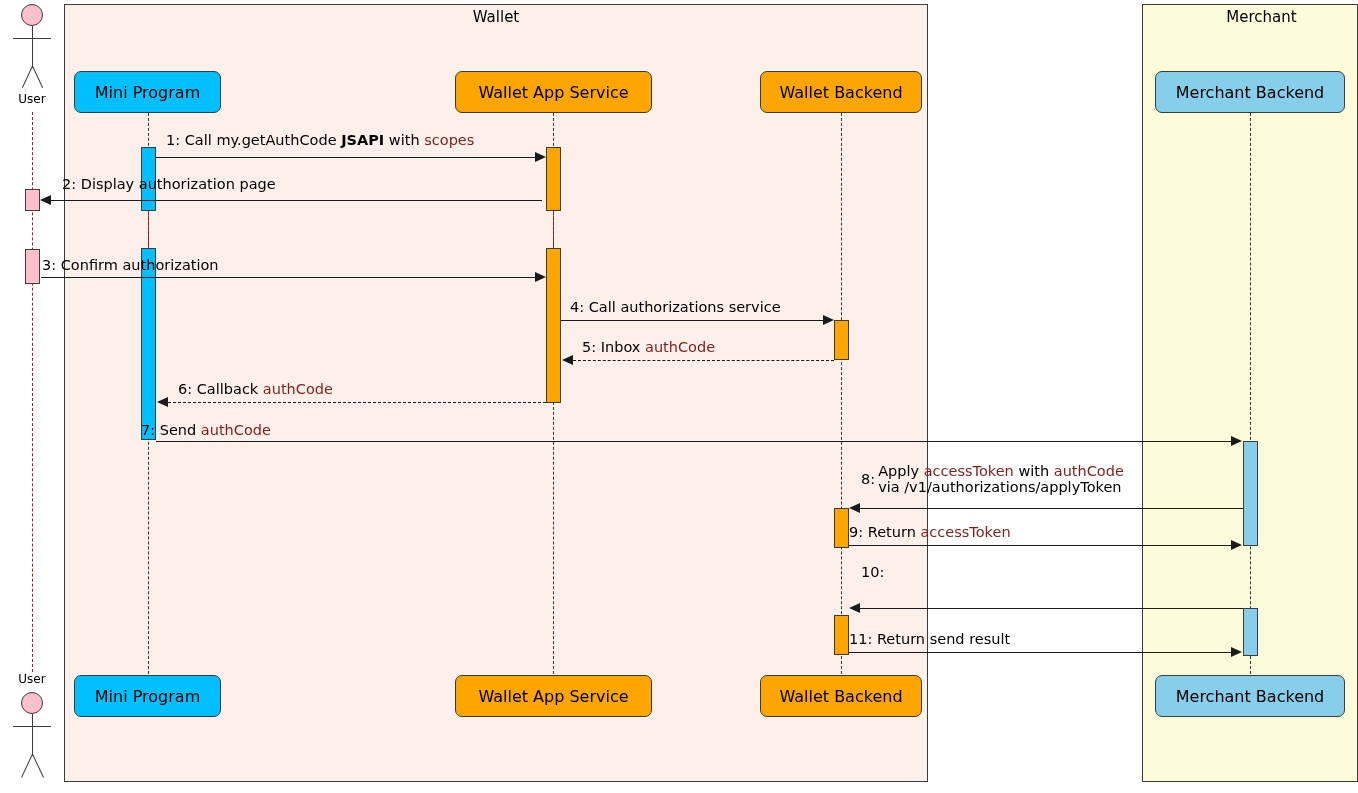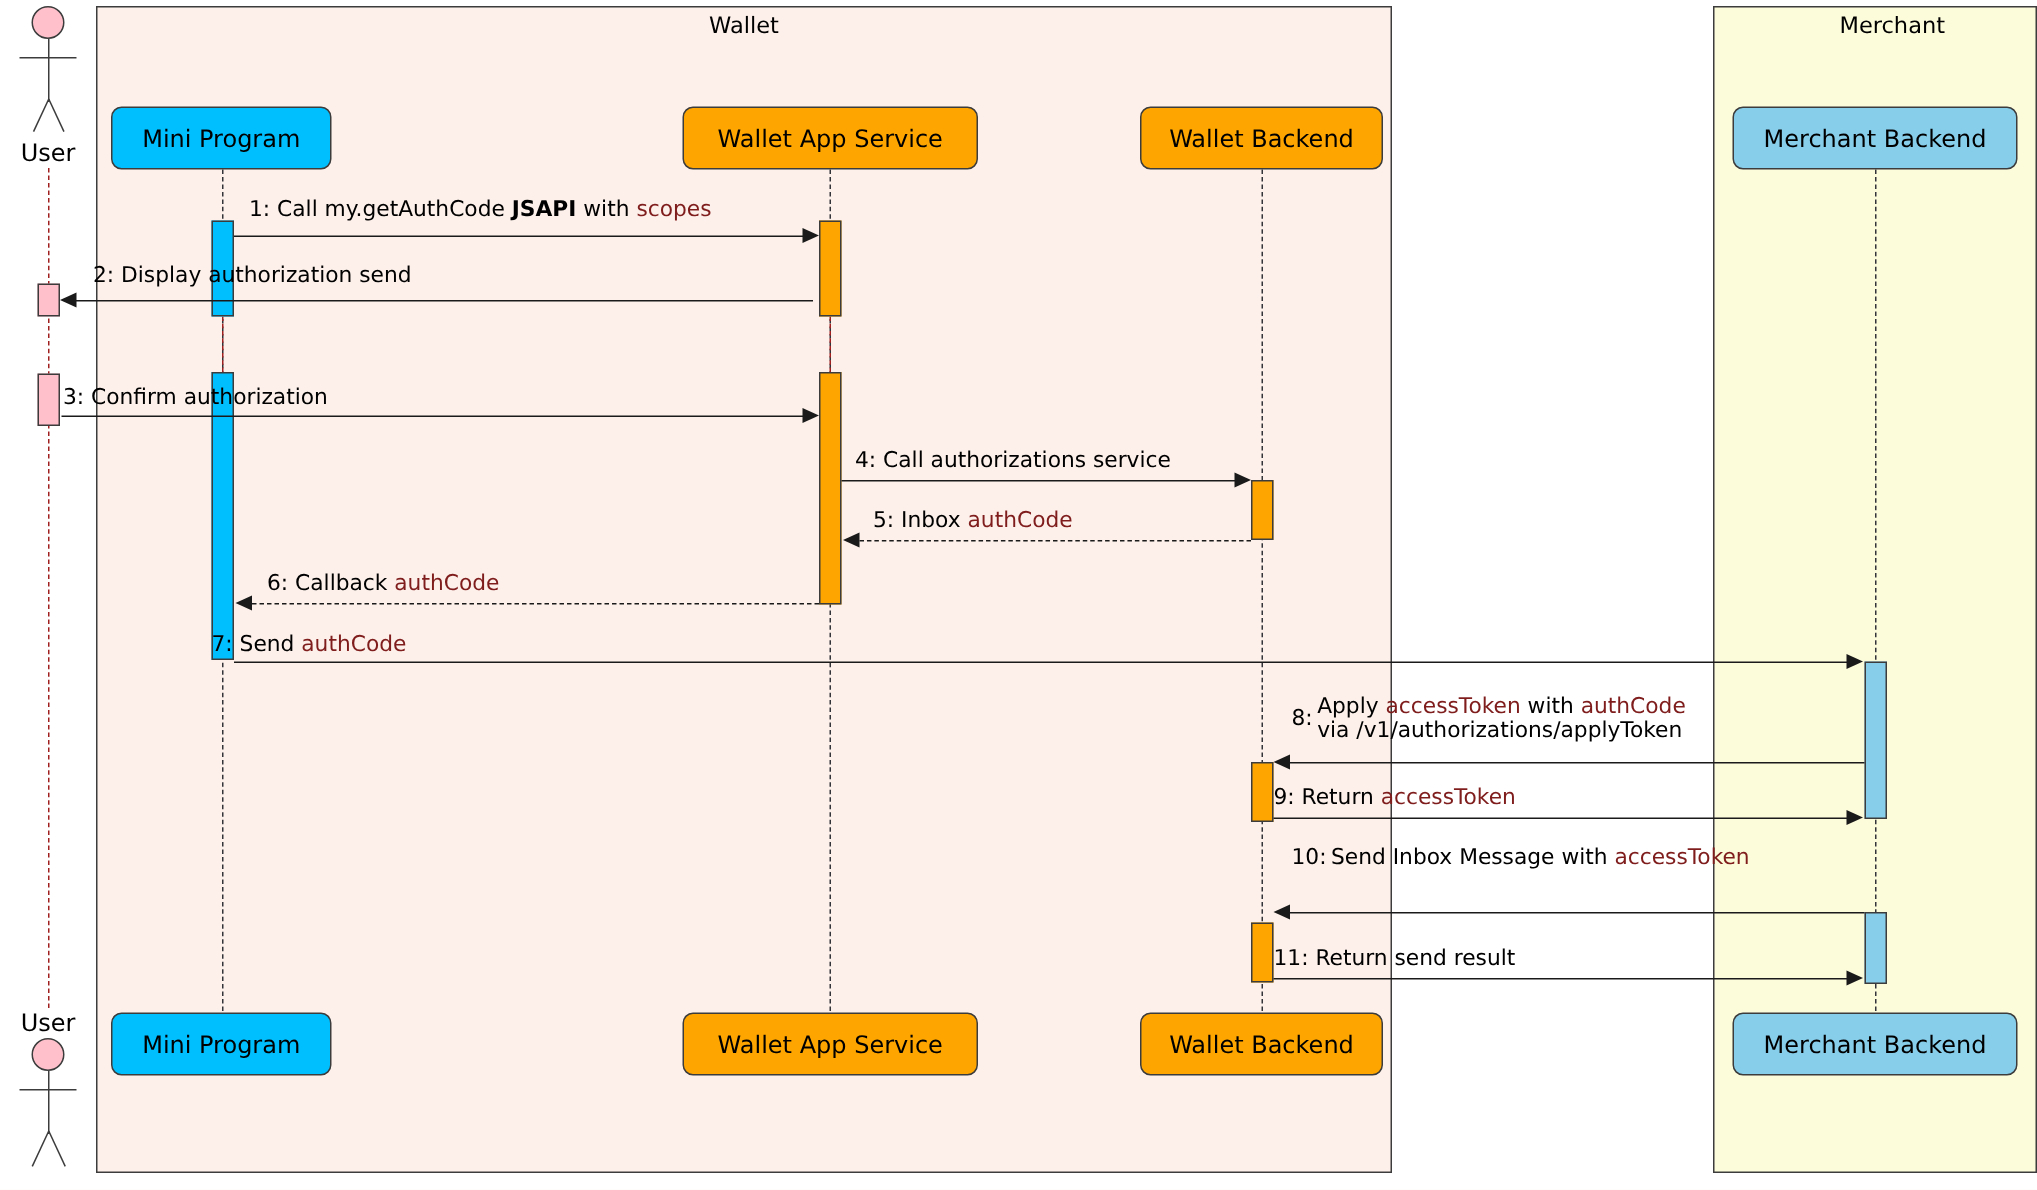--- a/index.html
+++ b/index.html
@@ -42,21 +42,21 @@
   .msg .lines{display:inline-block;line-height:16px;}
 
   
   .actor{position:absolute;}
   .actor .head{position:absolute;width:22px;height:22px;border-radius:50%;
                border:1px solid #3c3c3c;background:#ffc0cb;box-sizing:border-box;}
   .actor .body{position:absolute;width:0;border-left:1px solid #3c3c3c;}
   .actor .arms{position:absolute;height:0;border-top:1px solid #3c3c3c;}
   .actor .leg{position:absolute;width:0;border-left:1px solid #3c3c3c;
               transform-origin:top center;}
-  .actor-label{position:absolute;font-size:16px;color:#000;text-align:center;
+  .actor-label{position:absolute;font-size:12px;color:#000;text-align:center;
                white-space:nowrap;}
 </style>
 </head>
 <body>
 
 <div id="canvas">
 
   <div class="group-box" style="left:64px;top:4px;width:864px;height:778px;background:#fdf0ea;"></div>
   <div class="group-title" style="left:64px;top:8px;width:864px;">Wallet</div>
 
@@ -132,21 +132,21 @@
 
   <div class="activation" style="left:1243px;top:441px;width:15px;height:105px;background:#87ceeb;"></div>
   <div class="activation" style="left:1243px;top:608px;width:15px;height:48px;background:#87ceeb;"></div>
 
   <div class="arrow-line" style="left:156px;top:157px;width:382px;"></div>
   <div class="arrow-head right" style="left:535px;top:152px;"></div>
   <div class="msg" style="left:166px;top:132px;"><span>1: Call my.getAuthCode </span><span class="bold">JSAPI</span><span> with </span><span class="hl">scopes</span></div>
 
   <div class="arrow-line" style="left:44px;top:200px;width:498px;"></div>
   <div class="arrow-head left" style="left:40px;top:195px;"></div>
-  <div class="msg" style="left:62px;top:176px;"><span>2: Display authorization send</span></div>
+  <div class="msg" style="left:62px;top:176px;"><span>2: Display authorization page</span></div>
 
   <div class="arrow-line" style="left:41px;top:277px;width:497px;"></div>
   <div class="arrow-head right" style="left:535px;top:272px;"></div>
   <div class="msg" style="left:42px;top:257px;"><span>3: Confirm authorization</span></div>
 
   <div class="arrow-line" style="left:561px;top:320px;width:265px;"></div>
   <div class="arrow-head right" style="left:823px;top:315px;"></div>
   <div class="msg" style="left:570px;top:299px;"><span>4: Call authorizations service</span></div>
 
   <div class="arrow-line dotted" style="left:573px;top:360px;width:261px;"></div>
@@ -173,21 +173,20 @@
 
   <div class="arrow-line" style="left:849px;top:545px;width:384px;"></div>
   <div class="arrow-head right" style="left:1231px;top:540px;"></div>
   <div class="msg" style="left:849px;top:524px;"><span>9: Return </span><span class="hl">accessToken</span></div>
 
   <div class="arrow-line" style="left:860px;top:608px;width:383px;"></div>
   <div class="arrow-head left" style="left:849px;top:603px;"></div>
   <div class="msg two-line" style="left:861px;top:564px;">
     <span class="num">10:</span>
     <span class="lines">
-      <span style="display:block;"><span>Send Inbox Message with </span><span class="hl">accessToken</span></span>
     </span>
   </div>
 
   <div class="arrow-line" style="left:849px;top:652px;width:384px;"></div>
   <div class="arrow-head right" style="left:1231px;top:647px;"></div>
   <div class="msg" style="left:849px;top:631px;"><span>11: Return send result</span></div>
 
 </div>
 
 </body></html>

